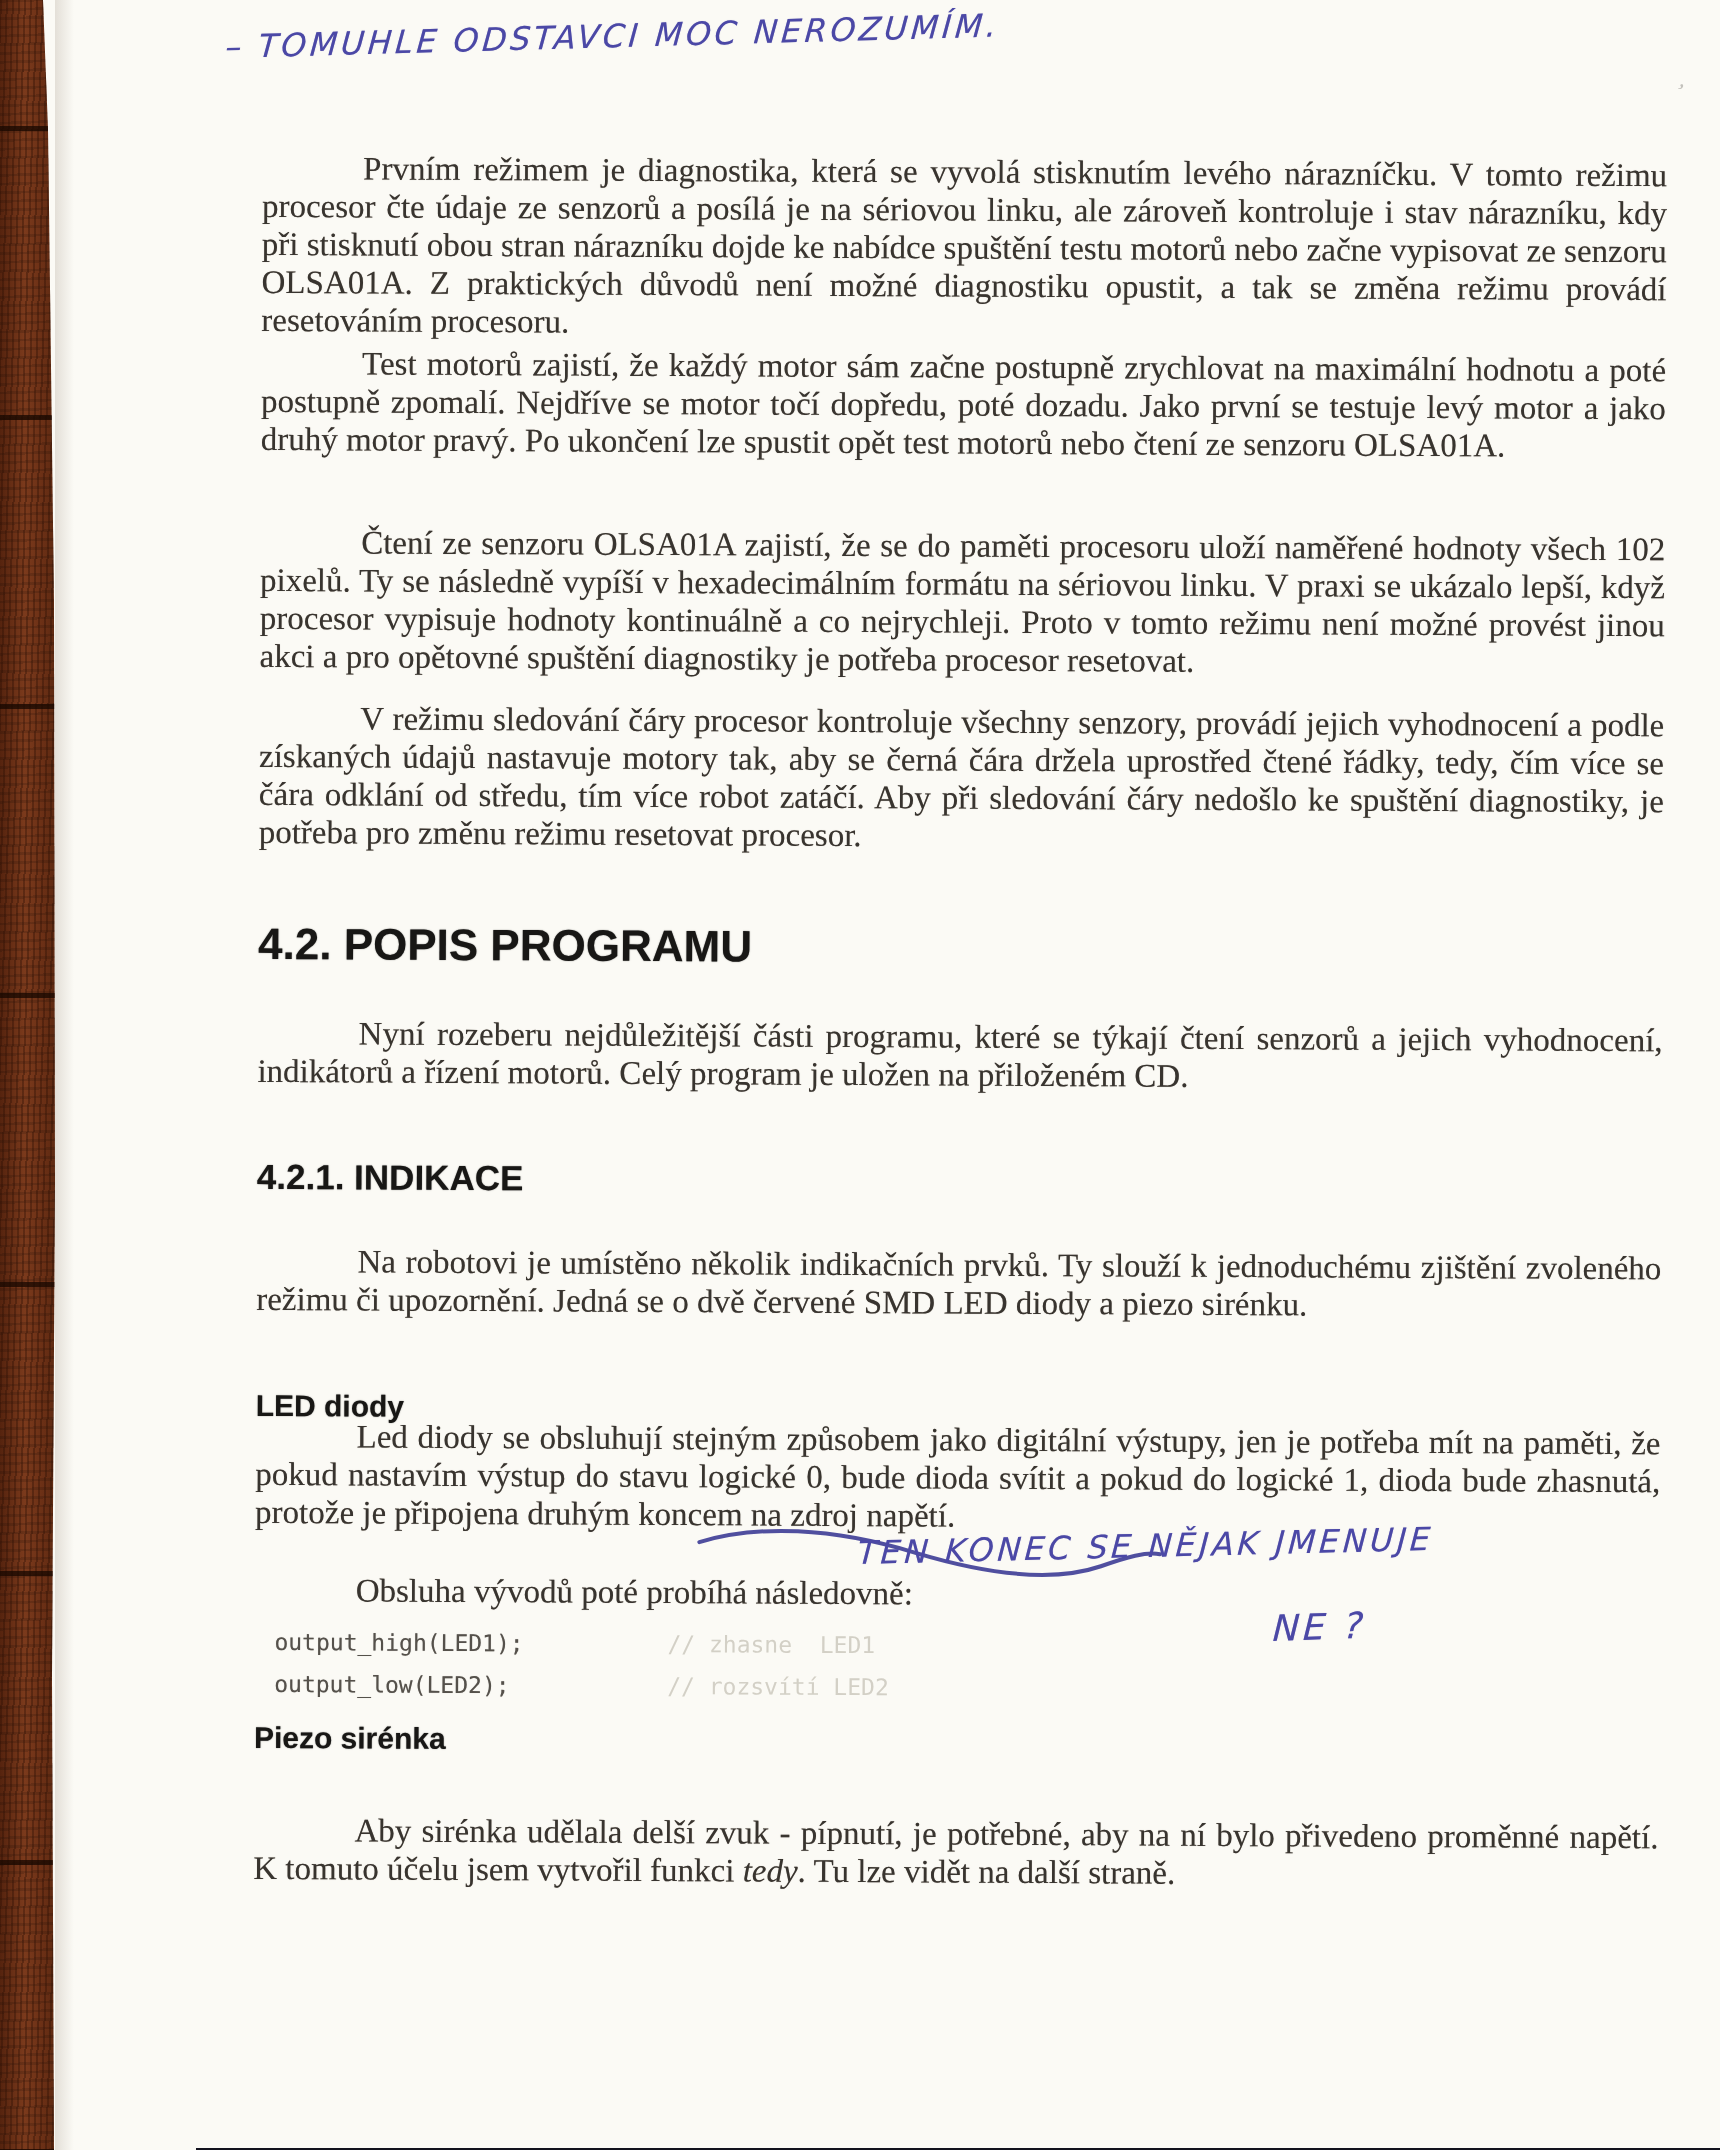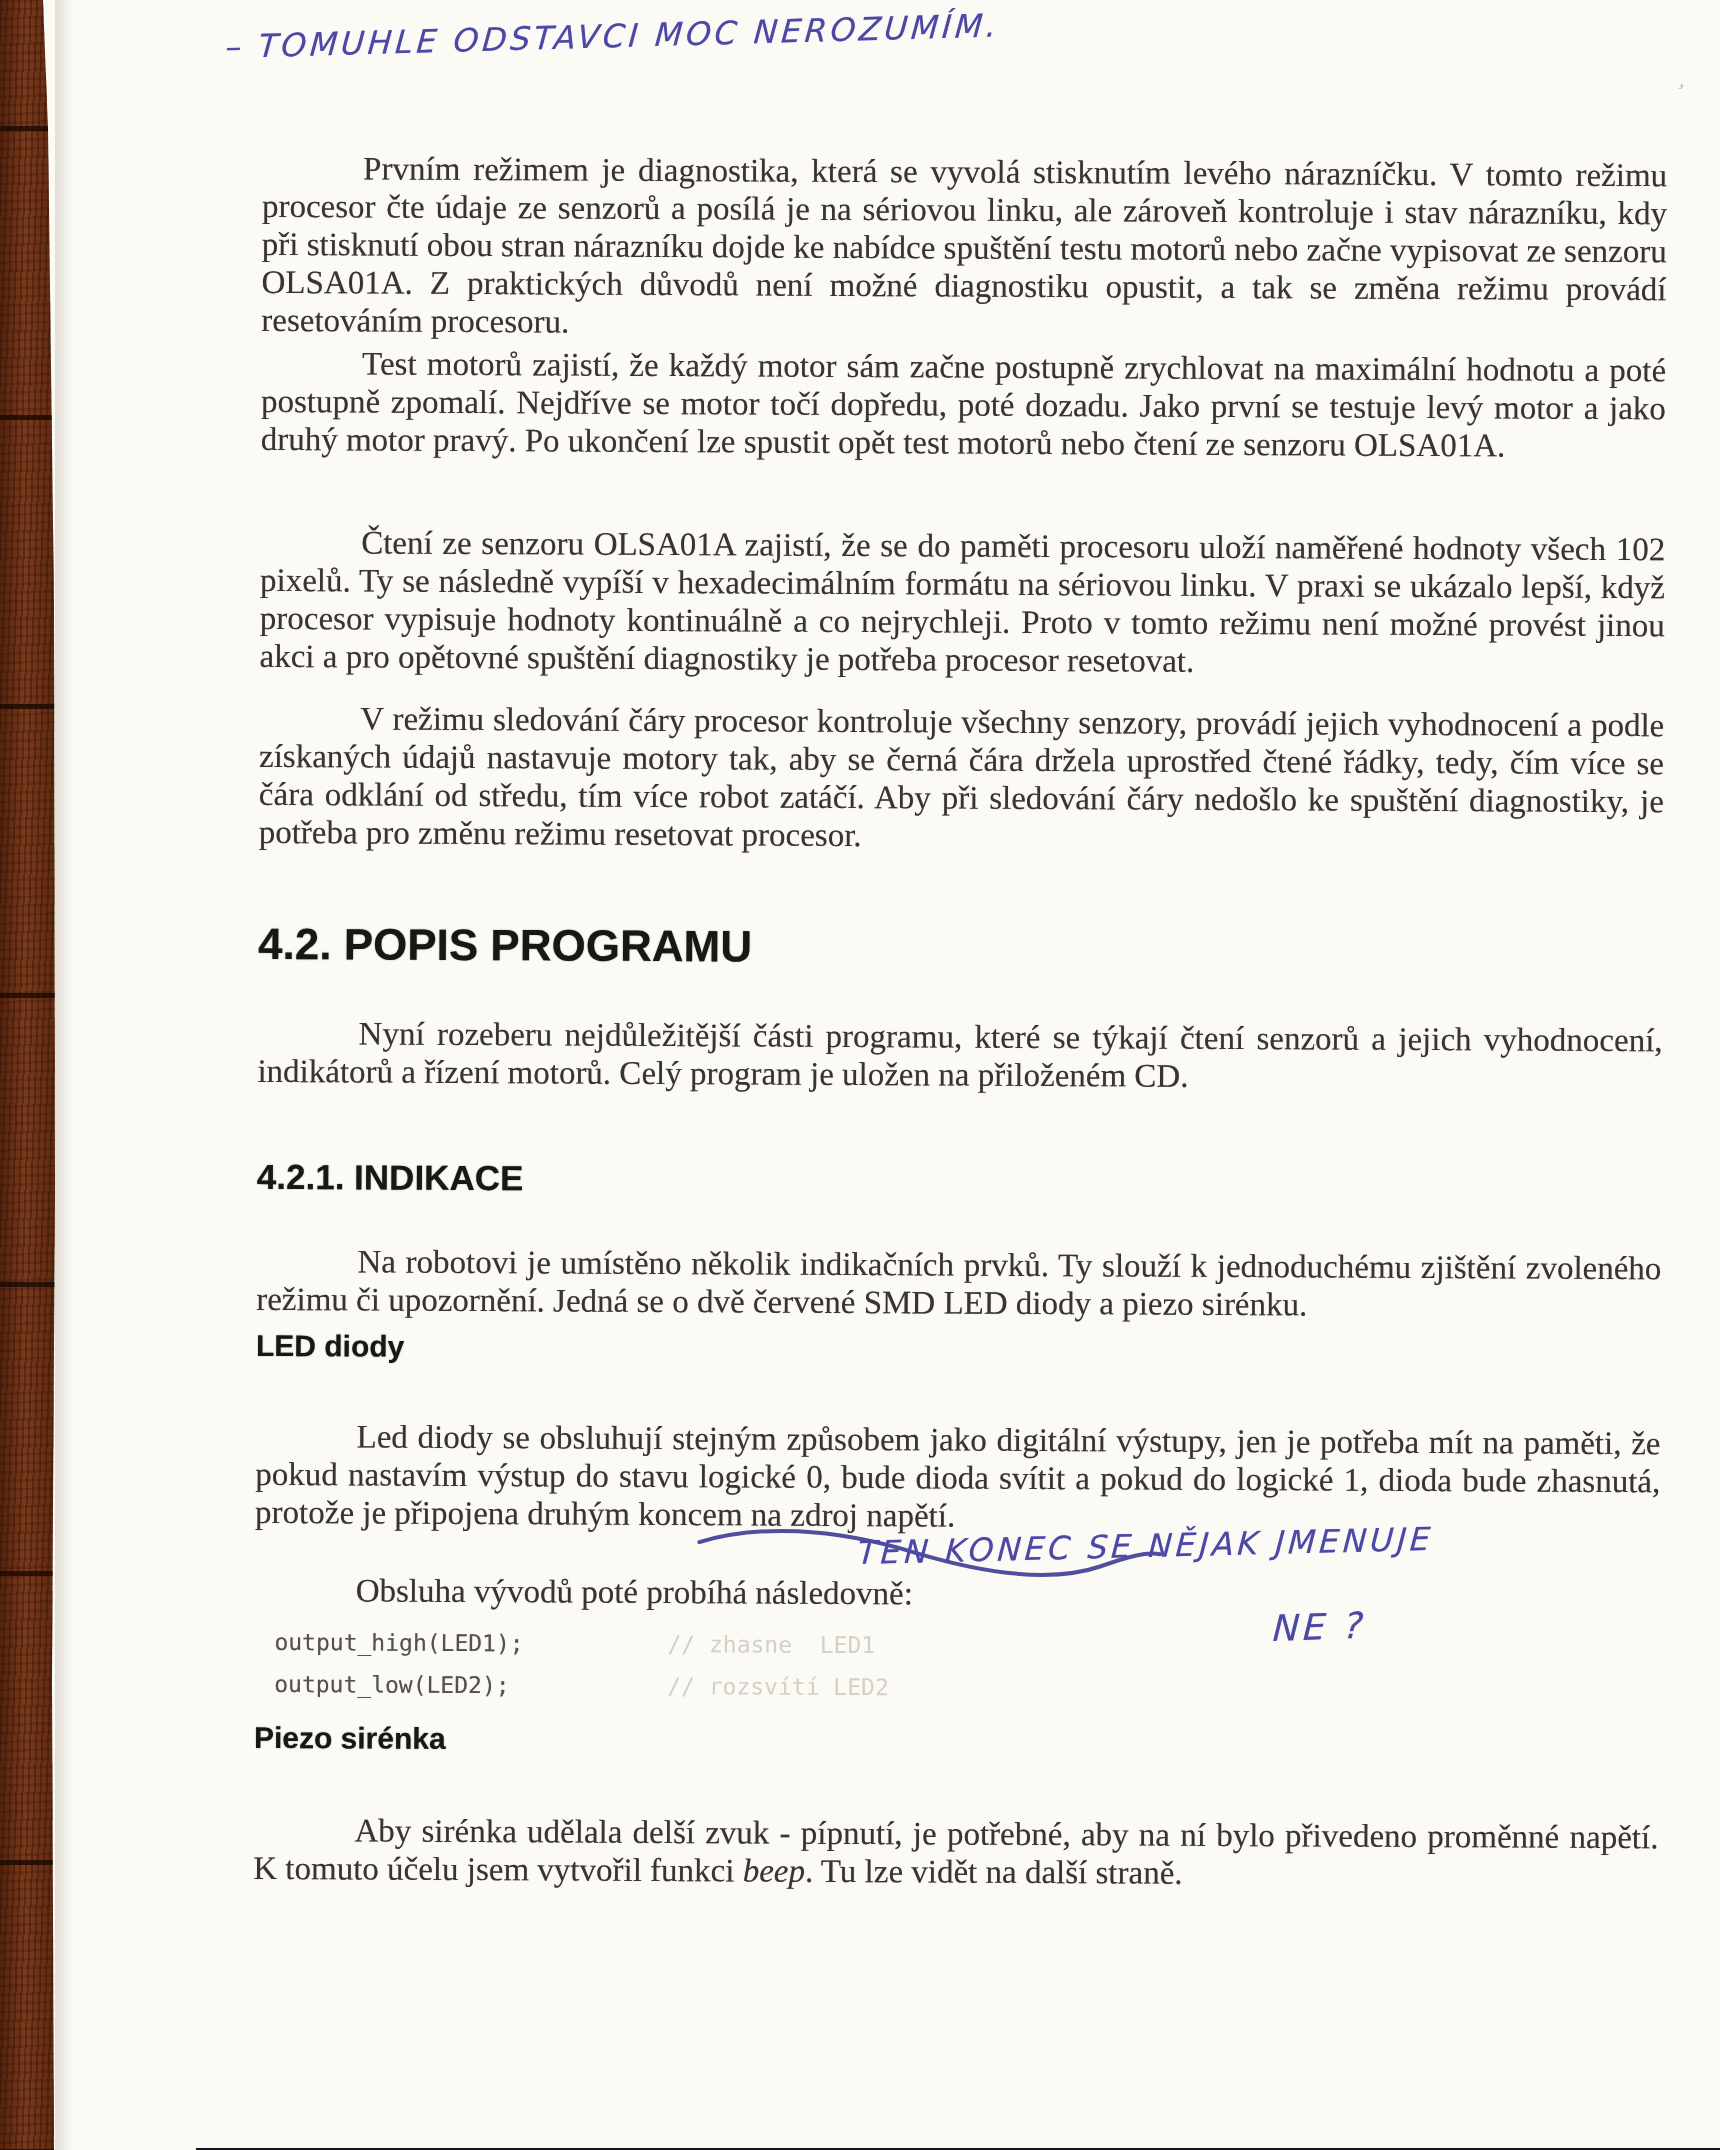--- a/index.html
+++ b/index.html
@@ -31,21 +31,21 @@
     text-shadow:0 0 0.7px rgba(80,66,52,.55);
   }
   .head{
     position:absolute;left:262px;margin:0;color:#181715;
     font-family:"Liberation Sans", sans-serif;font-weight:700;
     text-shadow:0 0 1.3px rgba(0,0,0,.55);letter-spacing:0px;
   }
   .h42{top:919px;font-size:44px;}
   .h421{top:1157px;font-size:35px;}
   .hsub{font-size:30px;}
-  .hled{top:1329px;}
+  .hled{top:1389px;}
   .hpiezo{top:1721px;}
   .nol{text-indent:0;}
   .code-line{
     position:absolute;left:282px;margin:0;
     font-family:"DejaVu Sans Mono","Liberation Mono",monospace;
     font-size:23px;color:#55514b;white-space:pre;
     text-shadow:0 0 0.7px rgba(60,55,50,.4);
   }
   .code-comment{
     position:absolute;left:675px;margin:0;
@@ -107,21 +107,21 @@
 
     <p class="body nol" style="top:1571px">Obsluha vývodů poté probíhá následovně:</p>
 
     <p class="code-line" style="top:1629px">output_high(LED1);</p>
     <p class="code-comment" style="top:1629px">// zhasne  LED1</p>
     <p class="code-line" style="top:1671px">output_low(LED2);</p>
     <p class="code-comment" style="top:1671px">// rozsvítí LED2</p>
 
     <h3 class="head hsub hpiezo">Piezo sirénka</h3>
 
-    <p class="body" style="top:1811px"><span>Aby sirénka udělala delší zvuk - pípnutí, je potřebné, aby na ní bylo přivedeno proměnné napětí. K tomuto účelu jsem vytvořil funkci </span><span class="em">beep</span><span>. Tu lze vidět na další straně.</span></p>
+    <p class="body" style="top:1811px"><span>Aby sirénka udělala delší zvuk - pípnutí, je potřebné, aby na ní bylo přivedeno proměnné napětí. K tomuto účelu jsem vytvořil funkci </span><span class="em">tedy</span><span>. Tu lze vidět na další straně.</span></p>
 
   </div>
 
   <svg class="wave" viewBox="0 0 700 96">
     <path d="M 8 28 C 95 2, 205 6, 330 44 C 430 74, 530 90, 606 64 C 645 50, 674 42, 694 46" fill="none" stroke="#3d3c96" stroke-width="6" stroke-linecap="round" opacity="0.9"></path>
   </svg>
 
   <p class="ink margin-note">TEN KONEC SE NĚJAK JMENUJE</p>
   <p class="ink margin-note2">NE ?</p>
 

